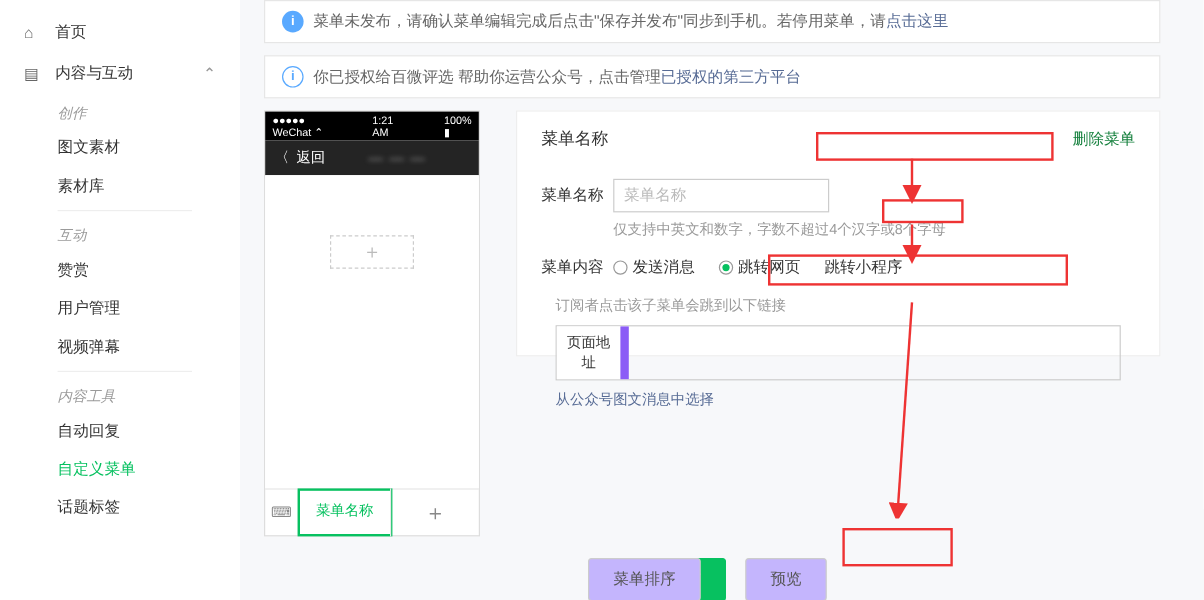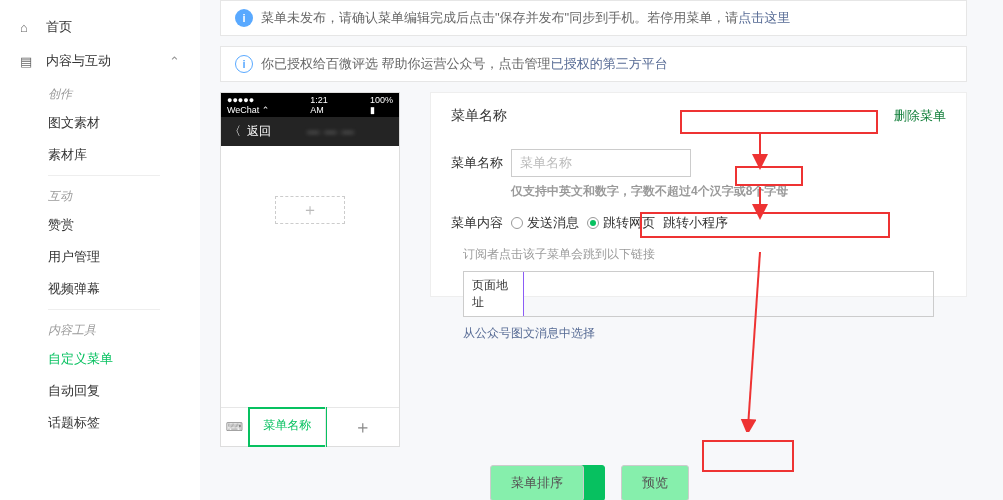--- a/index.html
+++ b/index.html
@@ -31,32 +31,32 @@
   .phone-tabs .tab { flex:1; text-align:center; padding:8px 4px; font-size:12px; color:#07c160; border:2px solid #07c160; margin:-1px; }
   .phone-tabs .tab.plus { color:#888; border:none; border-left:1px solid #e7e7e7; font-size:18px; }
   .phone-add { text-align:center; margin:50px 0 0 0;}
   .phone-add .plusbox { width:70px; height:28px; border:1px dashed #ccc; margin:0 auto; color:#bbb; display:flex; align-items:center; justify-content:center; font-size:16px;}
   .form { flex:1; background:#fff; border:1px solid #eee; padding:14px 20px; position:relative; height: 205px; }
   .form-head { display:flex; justify-content:space-between; color:#333; font-size:14px; padding-bottom:10px; }
   .del-link { color:#15803d; cursor:pointer; font-size:13px;}
   .frow { display:flex; align-items:center; margin:14px 0; font-size:13px; color:#333;}
   .frow .lbl { width:60px; color:#333; }
   .text-in { border:1px solid #ccc; height:28px; padding:3px 8px; width:180px; font-size:13px; color:#bbb; }
-  .hint { color:#9a9a9a; font-size:12px; margin-left:60px; margin-top:-8px;font-weight:bold;}
-  .radios { display:flex; gap:8px; align-items:center;}
+  .hint { color:#9a9a9a; font-size:12px; margin-left:60px; margin-top:-8px;}
+  .radios { display:flex; gap:20px; align-items:center;}
   .radio { display:flex; align-items:center; gap:4px; cursor:pointer;}
   .radio .dot { width:12px; height:12px; border:1px solid #999; border-radius:50%; display:inline-block; position:relative;}
   .radio.sel .dot::after{content:""; position:absolute; inset:2px; background:#07c160; border-radius:50%;}
   .sub-note { color:#9a9a9a; font-size:12px; margin-left:12px; margin-top:10px;}
   .url-row { display:flex; align-items:center; border:1px solid #ccc; margin:8px 12px; }
-  .url-row .ul { width:60px; padding:5px 8px; border-right:1px solid #8b5cf6; background:#fff; font-size:12px; text-align:left;}
+  .url-row .ul { width:60px; padding:5px 8px; border-right:7px solid #8b5cf6; background:#fff; font-size:12px; text-align:center;}
   .url-row input { border:none; flex:1; padding:5px 8px; font-size:12px; color:#999; outline:none;}
   .pick-link { color:#576b95; font-size:12px; margin-left:12px; cursor:pointer; }
   .footer { display:flex; justify-content:center; gap:16px; margin-top:18px; align-items:center;}
-  .btn { padding:8px 20px; font-size:13px; border-radius:3px; cursor:pointer; border:1px solid #ccc; background:#86efac; color:#555;}
+  .btn { padding:8px 20px; font-size:13px; border-radius:3px; cursor:pointer; border:1px solid #ccc; background:#c4b5fd; color:#555;}
   .btn.primary { background:#07c160; color:#fff; border-color:#07c160; }
   .btn.reorder { position:absolute; left:290px; }
   .redbox { position:absolute; border:2px solid #e33; pointer-events:none; }
   .arrow { position:absolute; pointer-events:none; }
 </style>
 </head>
 <body>
 
 <div class="layout">
   <div class="sidebar">
@@ -72,22 +72,22 @@
     <div class="sub-header">创作</div>
     <div class="sub-item">图文素材</div>
     <div class="sub-item">素材库</div>
     <div class="divider"></div>
     <div class="sub-header">互动</div>
     <div class="sub-item">赞赏</div>
     <div class="sub-item">用户管理</div>
     <div class="sub-item">视频弹幕</div>
     <div class="divider"></div>
     <div class="sub-header">内容工具</div>
+    <div class="sub-item">自动回复</div>
     <div class="sub-item active">自定义菜单</div>
-    <div class="sub-item">自动回复</div>
     <div class="sub-item">话题标签</div>
 
   </div>
 
   <div class="main">
     <div class="tip-bar">
       <span class="icn i-info">i</span>
       <span>菜单未发布，请确认菜单编辑完成后点击"保存并发布"同步到手机。若停用菜单，请</span>
       <a>点击这里</a>
     </div>

